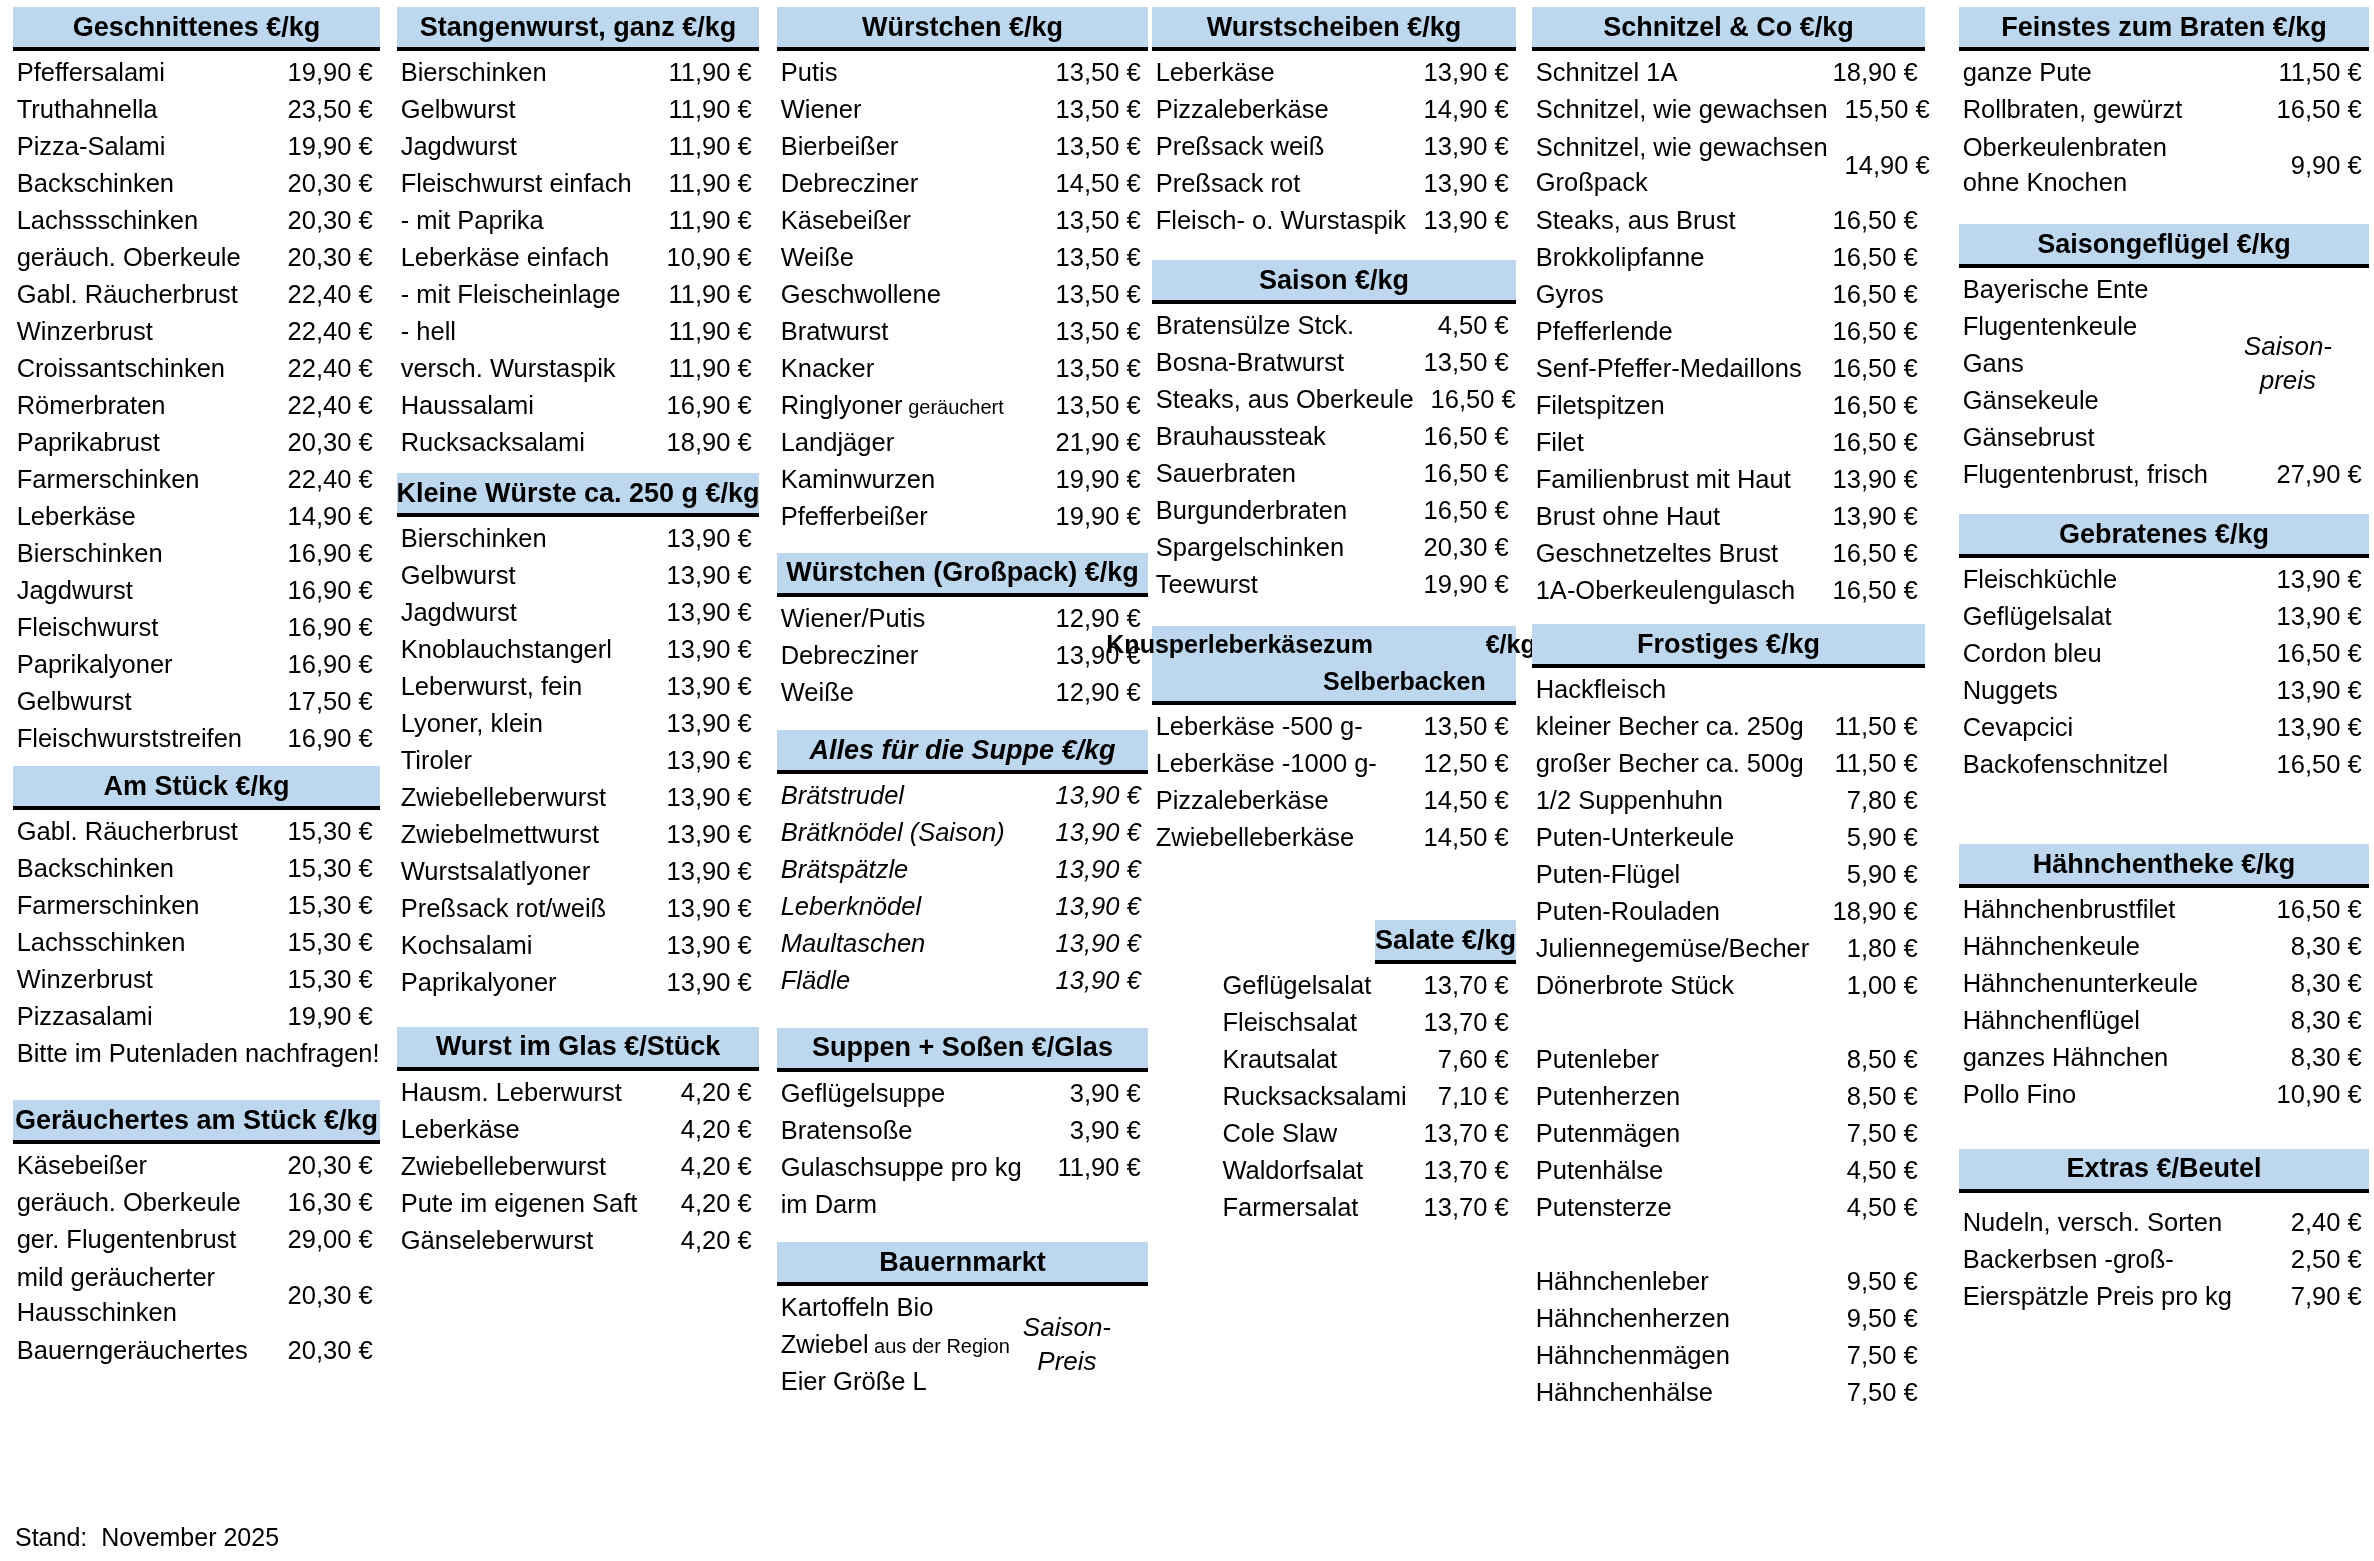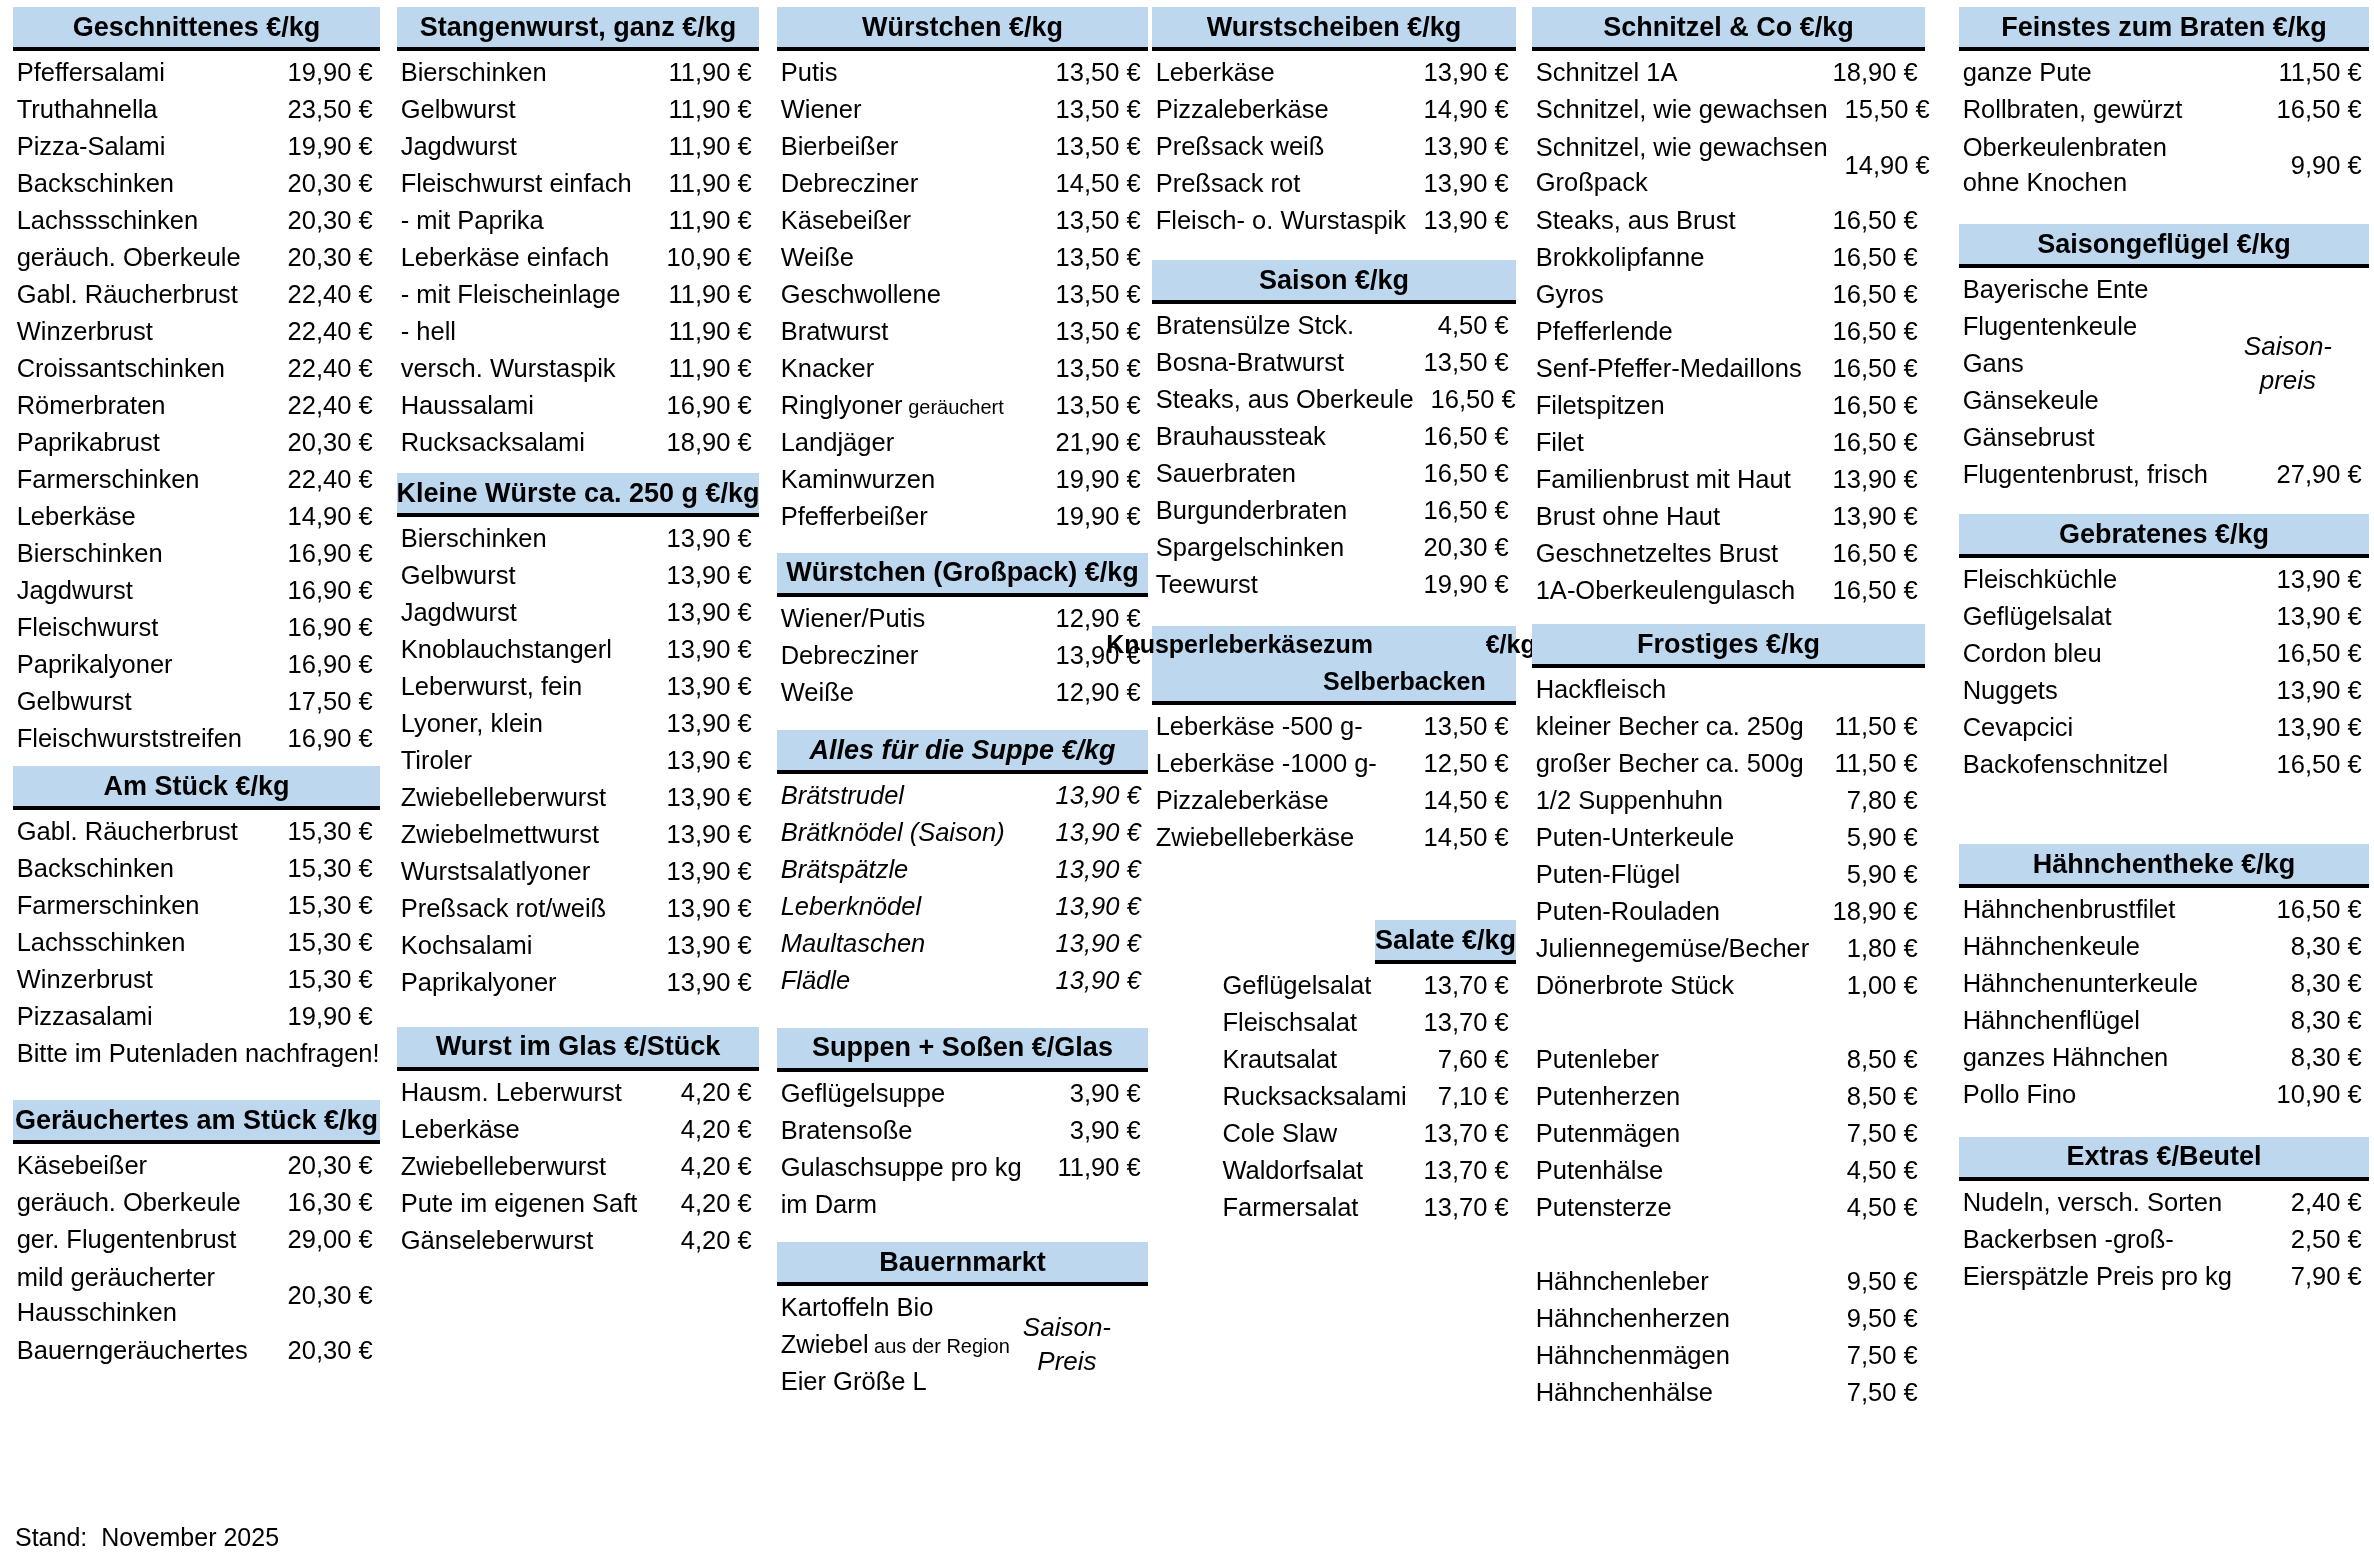--- a/index.html
+++ b/index.html
@@ -829,21 +829,21 @@
           <div class="row">
             <div class="nm">ganzes Hähnchen</div>
             <div class="pr">8,30 €</div>
           </div>
           <div class="row">
             <div class="nm">Pollo Fino</div>
             <div class="pr">10,90 €</div>
           </div>
         </div>
       </div>
-      <div class="sec" style="margin-top: 24px;">
+      <div class="sec" style="margin-top: 36px; gap: 8px;">
         <div class="hdr">Extras €/Beutel</div>
         <div class="rows">
           <div class="row">
             <div class="nm">Nudeln, versch. Sorten</div>
             <div class="pr">2,40 €</div>
           </div>
           <div class="row">
             <div class="nm">Backerbsen -groß-</div>
             <div class="pr">2,50 €</div>
           </div>

